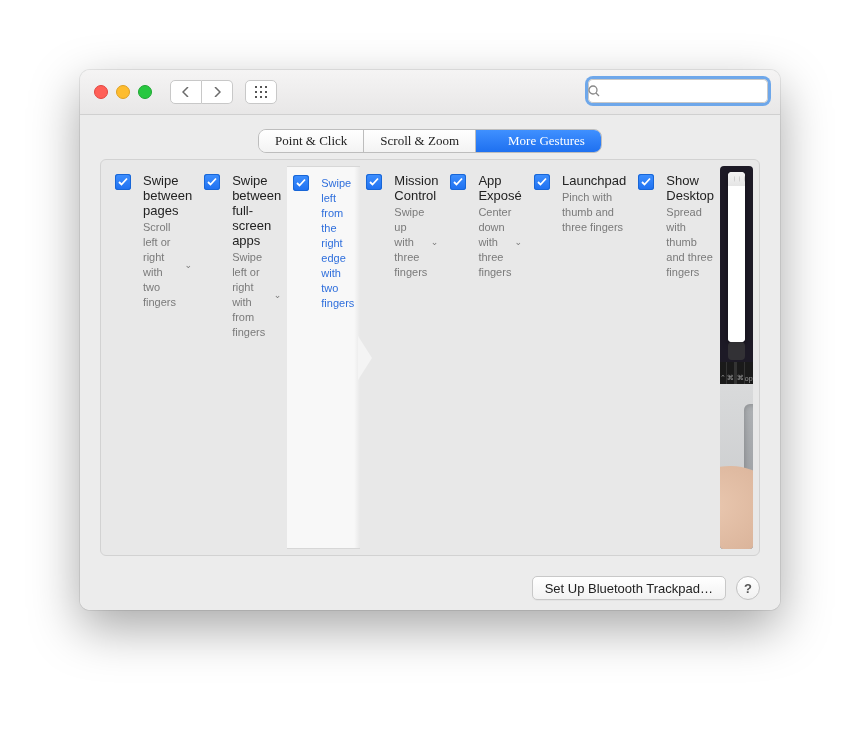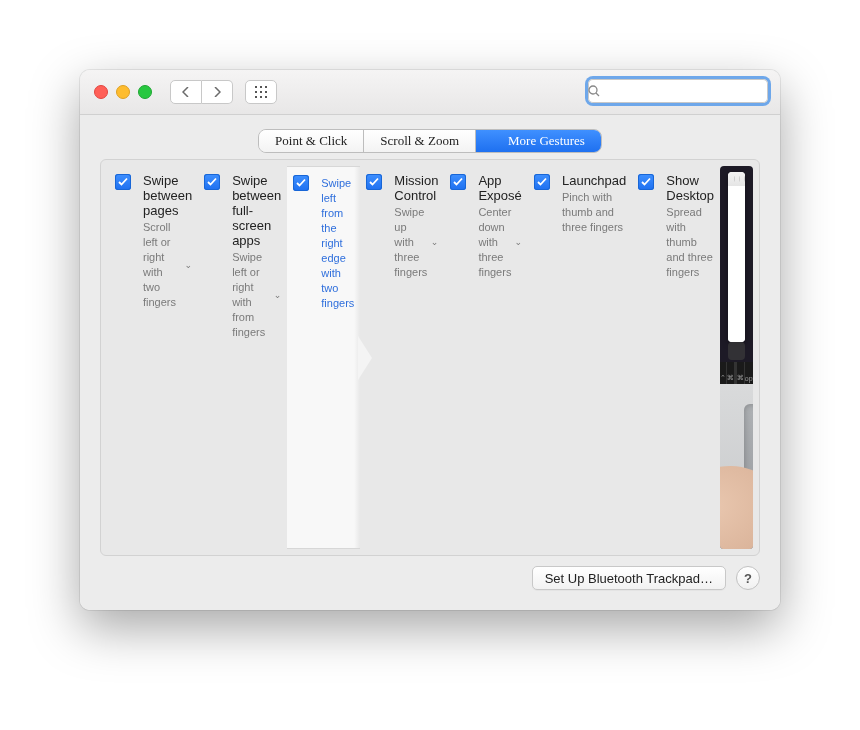--- a/index.html
+++ b/index.html
@@ -58,21 +58,21 @@
   .browser .grid{display:grid;grid-template-columns:repeat(5,1fr);grid-auto-rows:68px;gap:6px;padding:8px;background:#fff;}
   .tile{border-radius:2px;}
   .dock{position:absolute;left:8px;right:8px;top:176px;height:18px;background:rgba(60,60,60,.7);border-radius:4px;display:flex;justify-content:center;gap:3px;align-items:center;padding:0 4px;}
   .dock i{width:12px;height:12px;border-radius:3px;background:#8aa8ff;display:block;}
   .keys{position:absolute;left:0;right:0;top:196px;height:22px;background:#1a1a1a;display:flex;}
   .keys span{flex:1;border-right:1px solid #333;color:#999;font-size:7px;display:flex;align-items:flex-end;justify-content:center;padding-bottom:2px;}
   .body{position:absolute;left:0;right:0;top:218px;bottom:0;background:linear-gradient(#d9dadb,#c6c8ca);}
   .trackpad{position:absolute;left:24px;top:20px;width:242px;height:110px;border-radius:6px;background:linear-gradient(#aeb1b4,#9a9da1);box-shadow:inset 0 0 6px rgba(0,0,0,.25);}
   .hand{position:absolute;right:-26px;bottom:-8px;width:110px;height:90px;background:radial-gradient(ellipse at 40% 40%,#e9c7af,#d6ae94);border-radius:50% 50% 40% 40%;transform:rotate(-18deg);}
   
-  .footer{height:44px;display:flex;justify-content:flex-end;gap:10px;padding:0 20px;}
+  .footer{height:44px;display:flex;align-items:center;justify-content:flex-end;gap:10px;padding:0 20px;}
   .btn{background:linear-gradient(#fff,#f2f2f2);border:1px solid #c8c8c8;border-radius:5px;height:22px;
     padding:0 12px;font-size:13px;color:#222;display:flex;align-items:center;box-shadow:0 1px 0 rgba(0,0,0,.03);}
   .help{width:22px;height:22px;border-radius:50%;background:linear-gradient(#fff,#f0f0f0);border:1px solid #c2c2c2;
     display:flex;align-items:center;justify-content:center;color:#555;font-weight:bold;}
 </style>
 </head>
 <body>
 
 <div class="stage">
   <div class="window">

